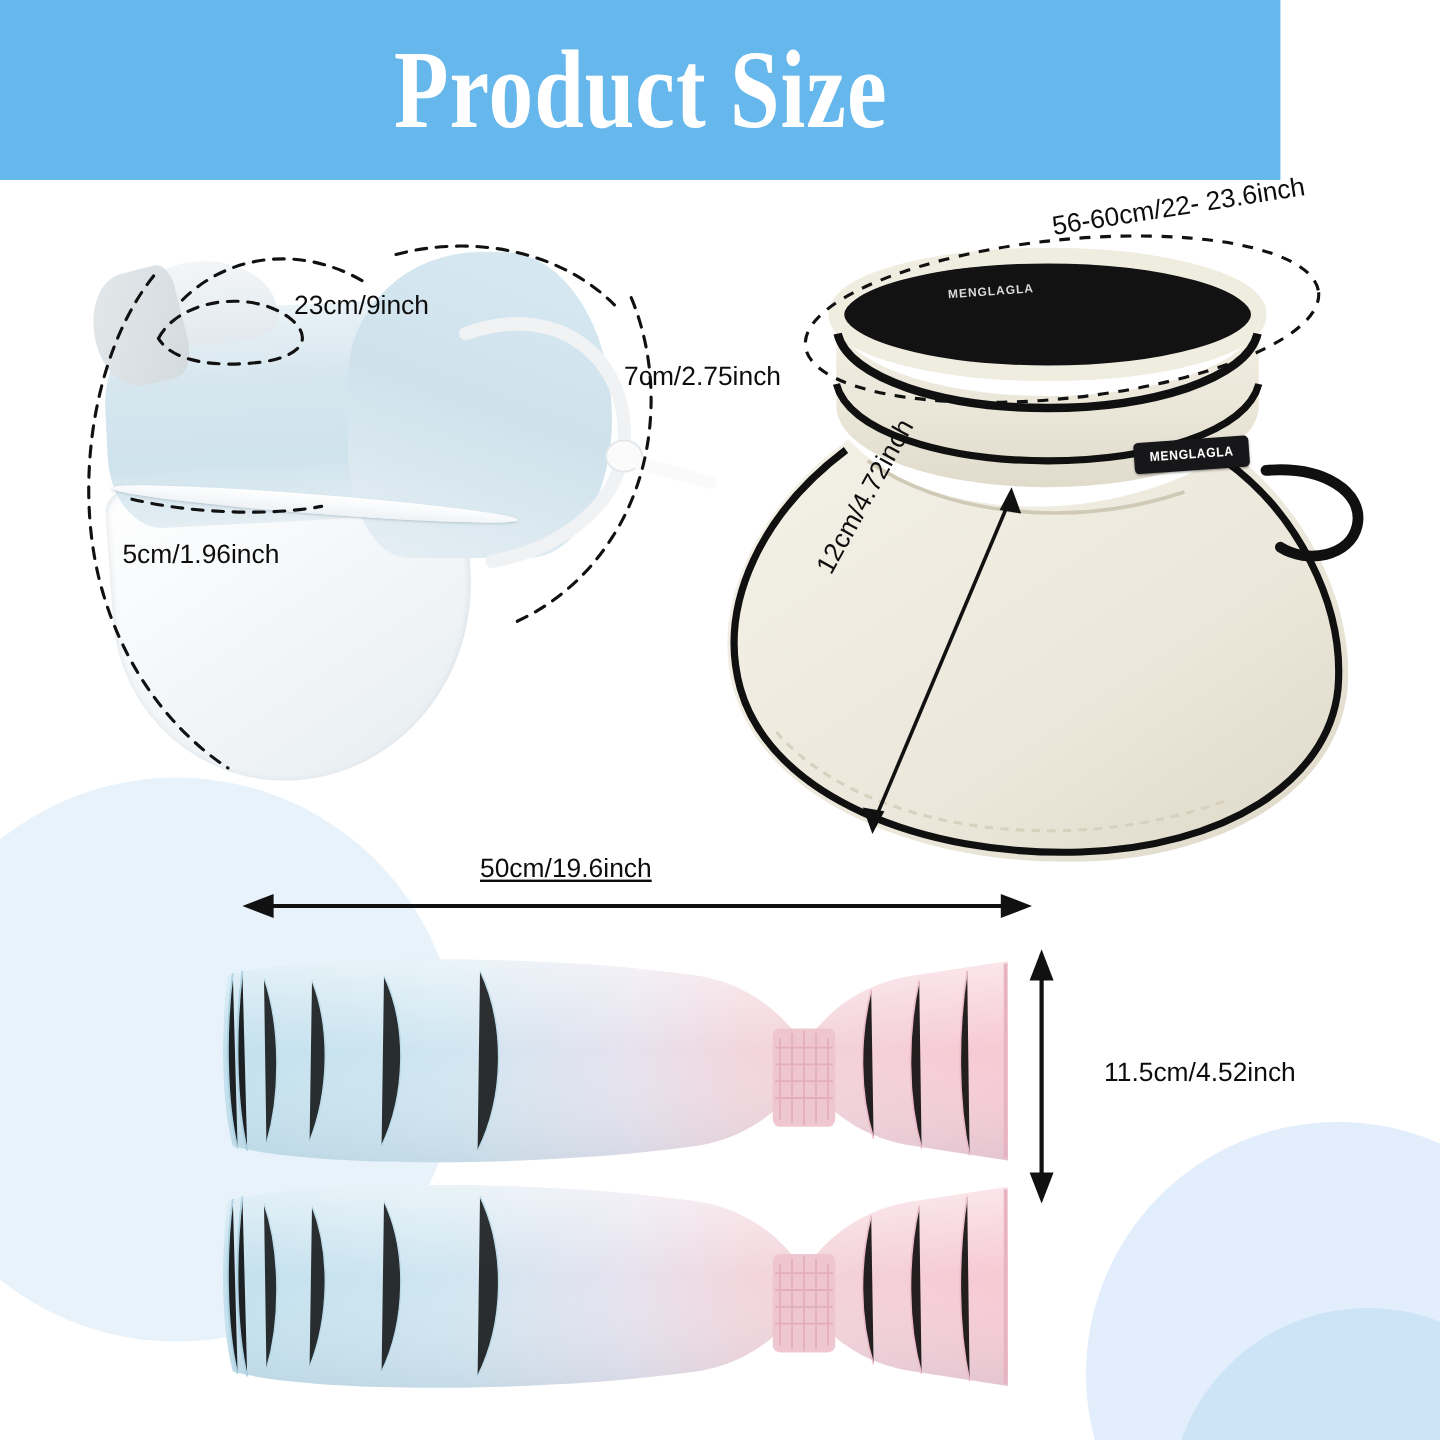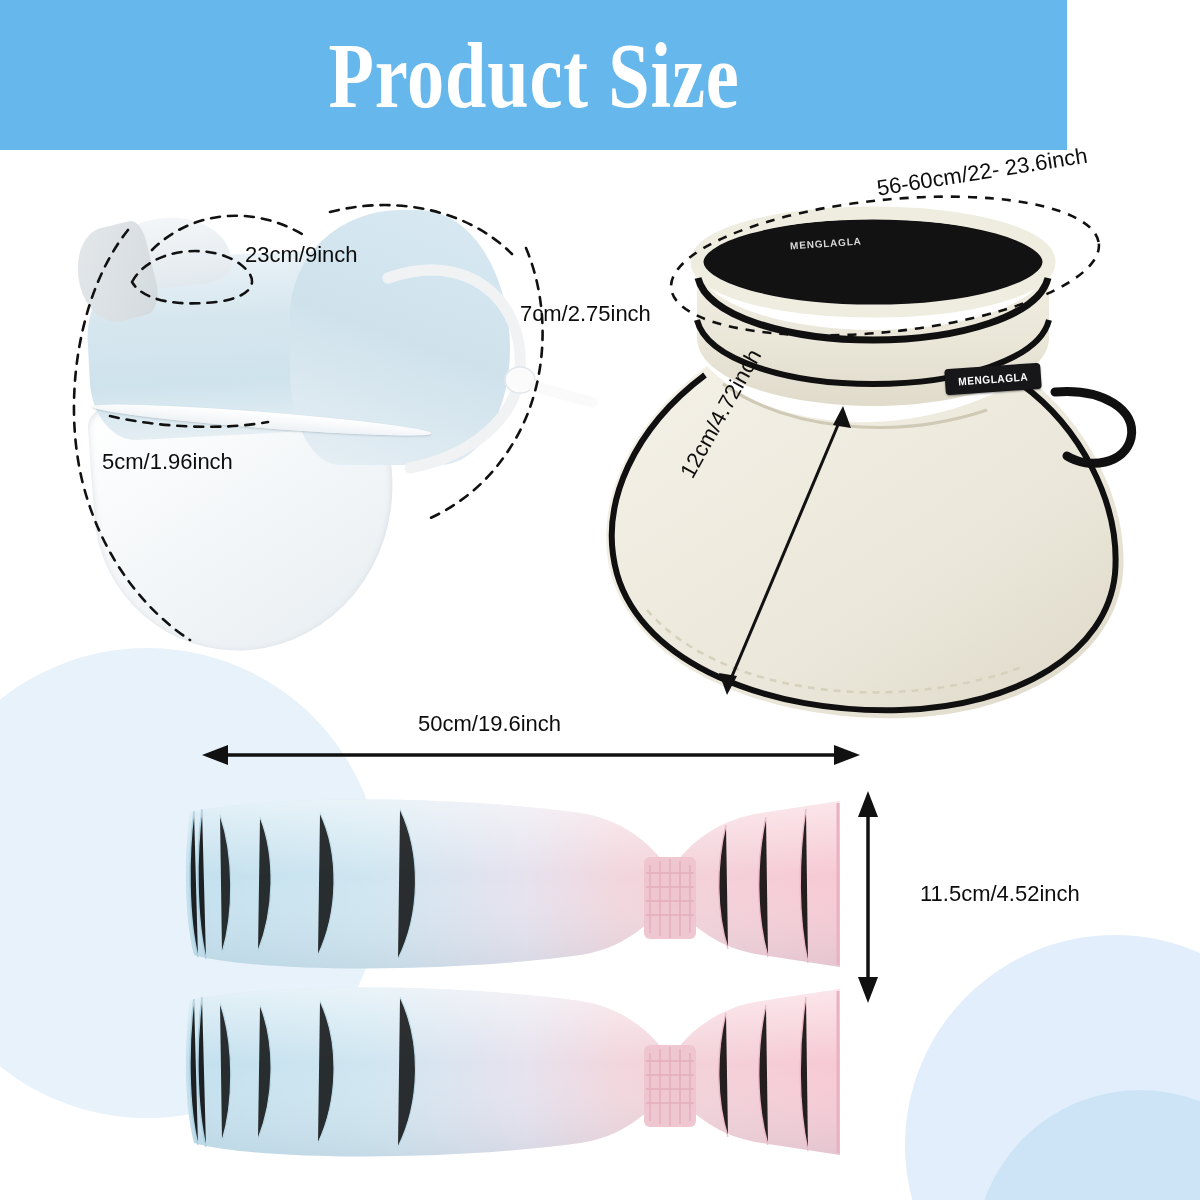--- a/index.html
+++ b/index.html
@@ -85,21 +85,21 @@
   #visor-patch span{color:#fff;font-size:11px;font-weight:700;letter-spacing:.6px;
      font-family:"Liberation Sans","DejaVu Sans",sans-serif;
      transform:scaleX(.92);}
   #visor-inner-label{position:absolute;left:235px;top:68px;color:#d9d9d9;font-size:10px;
      letter-spacing:.8px;transform:rotate(-4deg);font-weight:700;
      font-family:"Liberation Sans","DejaVu Sans",sans-serif;}
 
   
   #sleeve-group{position:absolute;left:150px;top:555px;width:1000px;height:470px;}
   #sleeve-svg{position:absolute;left:0;top:0;width:1000px;height:470px;}
-  .lbl-50{left:268px;top:6px;}
+  .lbl-50{left:250px;top:6px;text-decoration:underline;}
   .lbl-115{left:770px;top:176px;}
 </style>
 </head>
 <body>
 
 <div id="banner">
   <div id="banner-title">Product Size</div>
 </div>
 
 <div class="deco" id="deco-left"></div>

